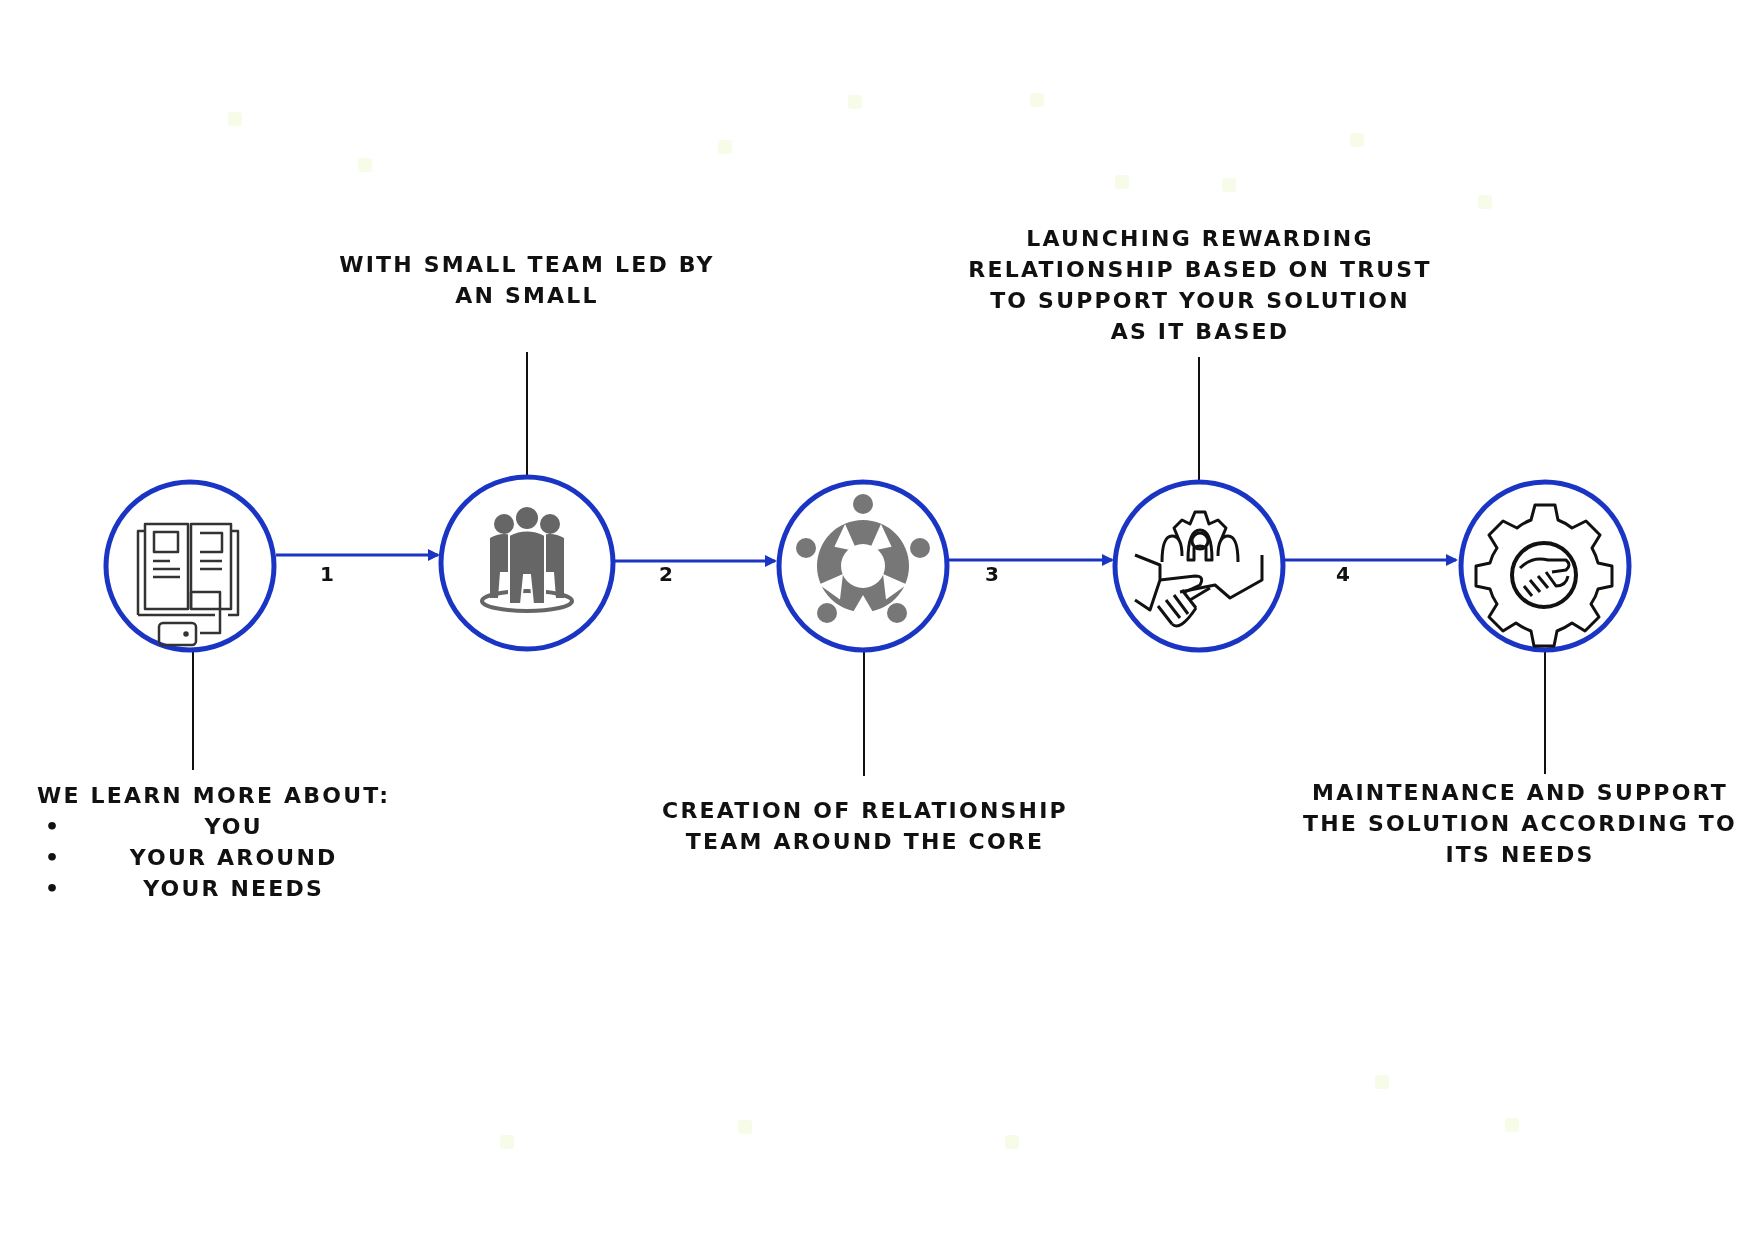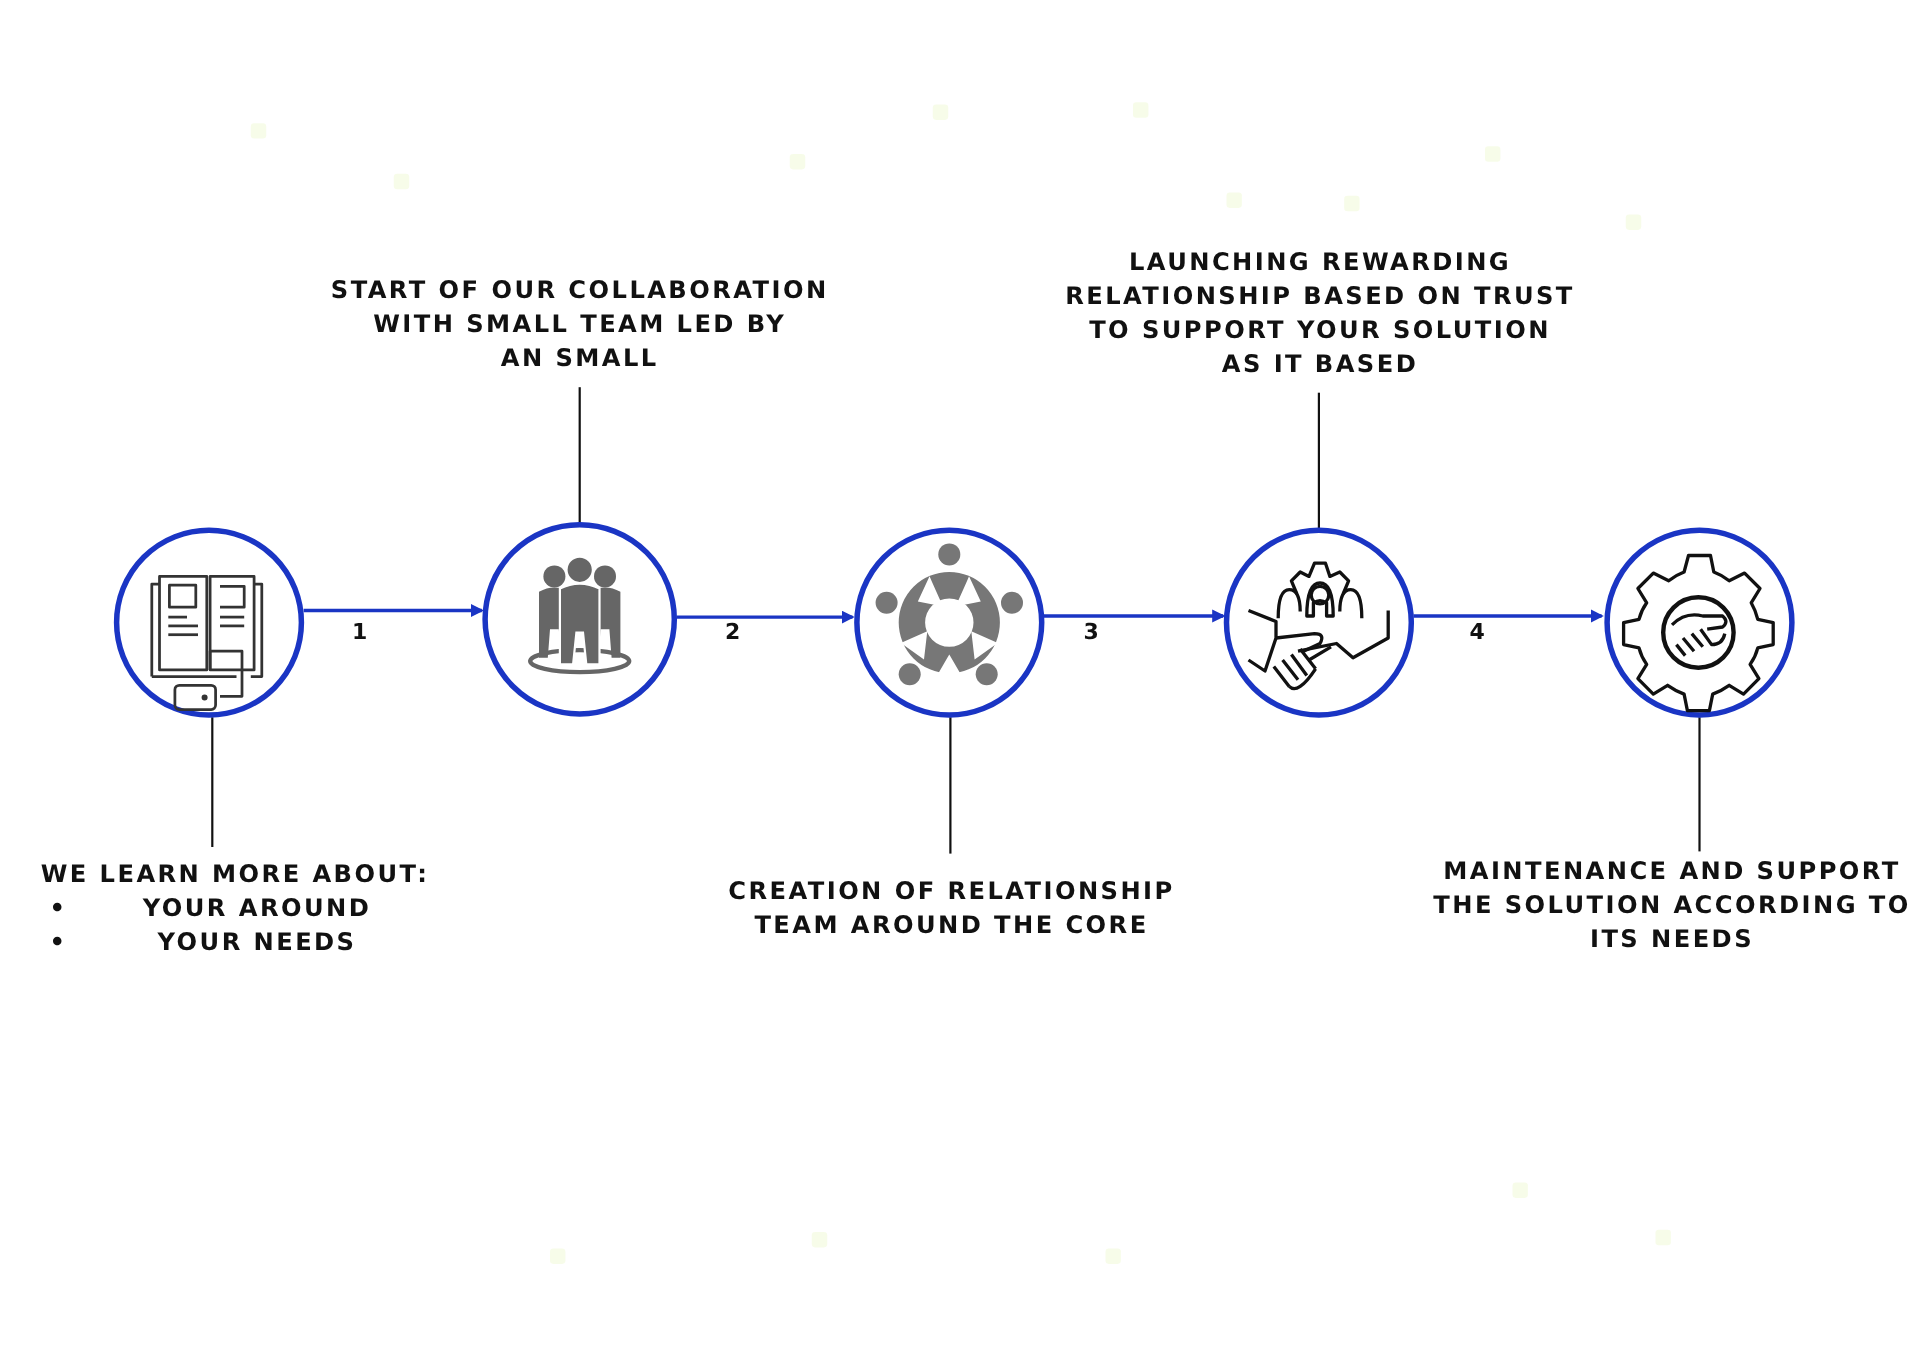--- a/index.html
+++ b/index.html
@@ -132,27 +132,27 @@
   </svg>
 
   <div class="step-num" style="left:320px;top:562px">1</div>
   <div class="step-num" style="left:659px;top:562px">2</div>
   <div class="step-num" style="left:985px;top:562px">3</div>
   <div class="step-num" style="left:1336px;top:562px">4</div>
 
   <div class="label label-left" style="left:37px;top:780px;text-align:center;">
     <div>WE LEARN MORE ABOUT:</div>
     <ul>
+      <li>YOU</li>
       <li>YOUR AROUND</li>
       <li>YOUR NEEDS</li>
     </ul>
   </div>
 
   <div class="label" style="left:287px;top:249px;width:480px;">
-    <div>START OF OUR COLLABORATION</div>
     <div>WITH SMALL TEAM LED BY</div>
     <div>AN SMALL</div>
   </div>
 
   <div class="label" style="left:640px;top:795px;width:450px;">
     <div>CREATION OF RELATIONSHIP</div>
     <div>TEAM AROUND THE CORE</div>
   </div>
 
   <div class="label" style="left:960px;top:223px;width:480px;">

